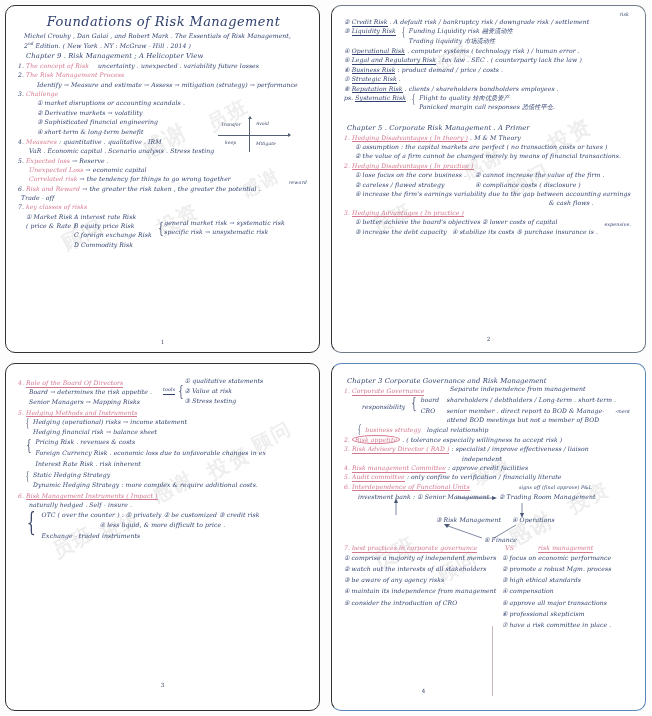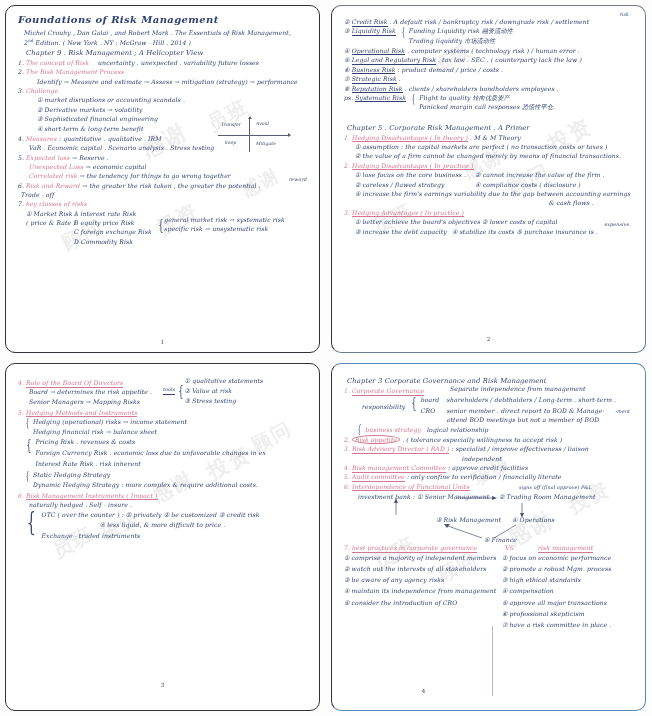--- a/index.html
+++ b/index.html
@@ -61,24 +61,23 @@
     font-style:italic;
     color:#2f3f6e;
     font-size:6.1px;
     line-height:1.0;
     white-space:nowrap;
     letter-spacing:.1px;
   }
   .pink{color:#d4788f;}
   .blue{color:#33436f;}
   .title{
-    font-size:10px;
-    text-align:left;
+    font-size:13px;
+    text-align:center;
     letter-spacing:.4px;
-    font-weight:bold;
   }
   .chap{font-size:6.8px;}
   .row{position:relative;margin:0 0 3.3px 0;}
   .ind1{padding-left:11px;}
   .ind2{padding-left:19px;}
   .tiny{font-size:4.8px;}
   .ul{border-bottom:.7px solid #33436f;padding-bottom:.5px;}
   .ulp{border-bottom:.7px solid #d4788f;padding-bottom:.5px;}
   .circled{border:.7px solid #d4788f;border-radius:50%;padding:0 2px;}
   .pnum{

